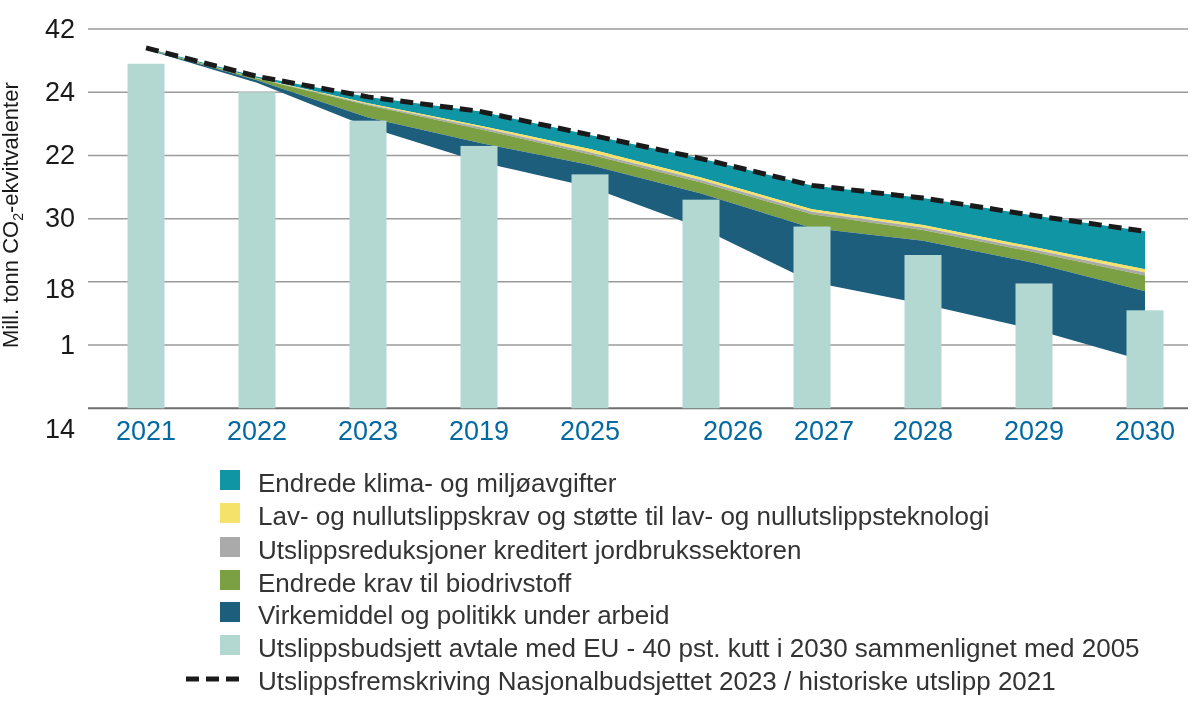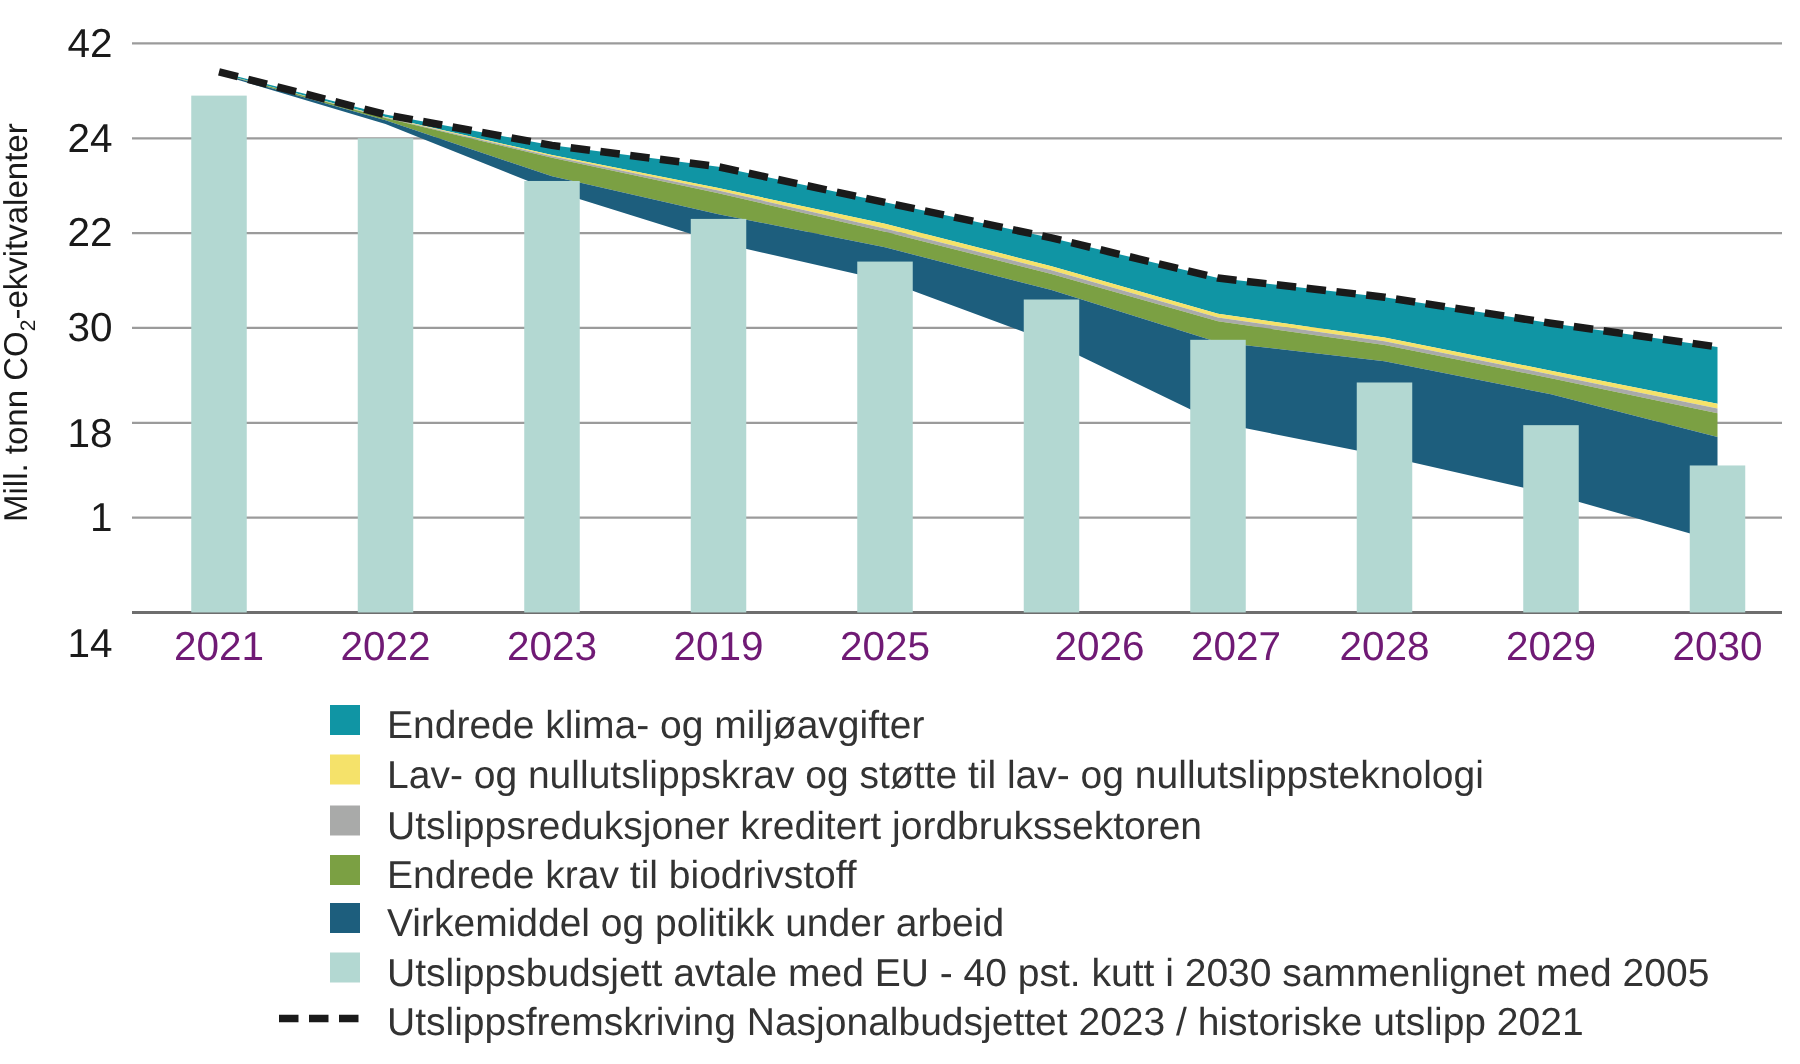--- a/index.html
+++ b/index.html
@@ -3,21 +3,21 @@
 <meta charset="utf-8">
 <style>
   html,body{margin:0;padding:0;background:#fff;}
   body{width:1200px;height:709px;position:relative;font-family:"Liberation Sans","DejaVu Sans",sans-serif;overflow:hidden;}
   .fig{position:absolute;inset:0;}
   svg.plot{position:absolute;left:0;top:0;}
   .ytitle{position:absolute;left:-118px;top:204px;width:260px;text-align:center;
           transform:rotate(-90deg);font-size:22px;color:#1a1a1a;white-space:nowrap;}
   .ytitle .sub{font-size:14px;vertical-align:-5px;}
   .ytick{position:absolute;left:20px;width:55px;text-align:right;font-size:27px;color:#1a1a1a;line-height:30px;}
-  .xtick{position:absolute;width:90px;text-align:center;font-size:27px;color:#701a75;line-height:30px;top:416px;}
+  .xtick{position:absolute;width:90px;text-align:center;font-size:27px;color:#0369a1;line-height:30px;top:416px;}
   .lg-item{position:absolute;left:220px;height:28px;}
   .sw{position:absolute;left:0;top:3px;width:20px;height:20px;display:inline-block;}
   .lg-label{position:absolute;left:38px;top:2px;font-size:26px;color:#333;line-height:28px;white-space:nowrap;}
   .lg-dash{position:absolute;left:-36px;top:0;width:62px;height:28px;}
 </style>
 </head>
 <body>
 
 <div class="fig">
 

